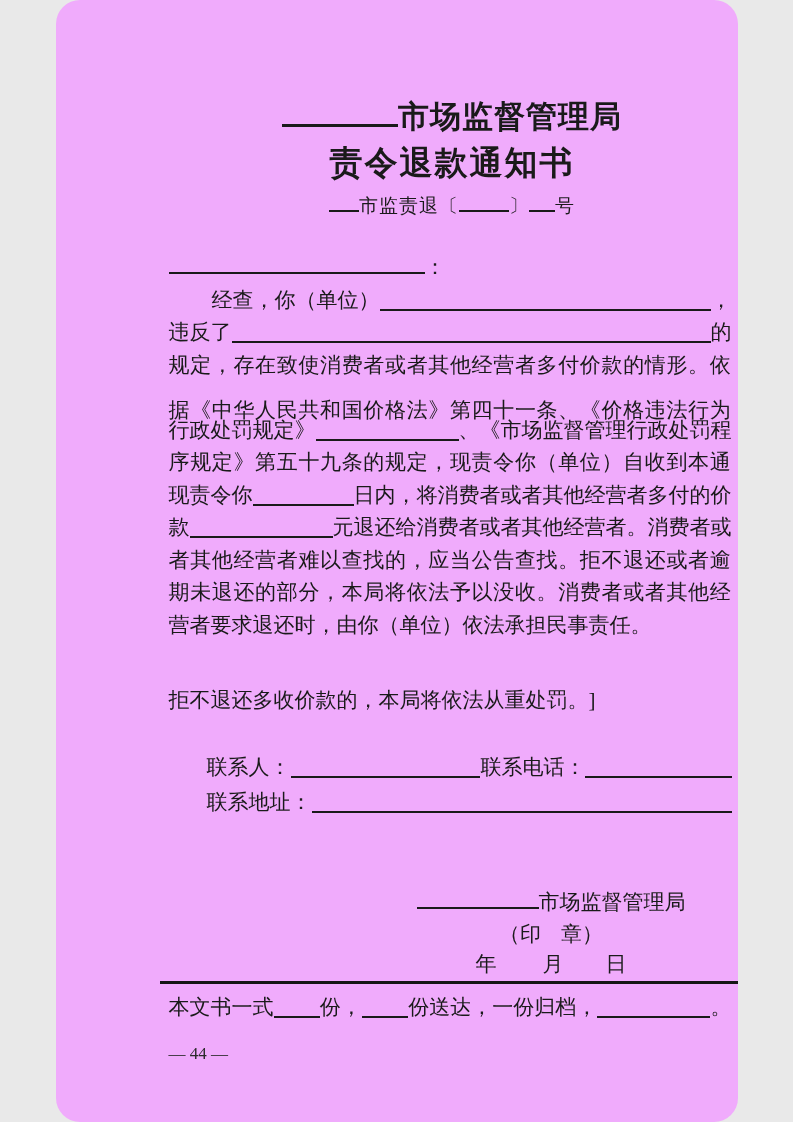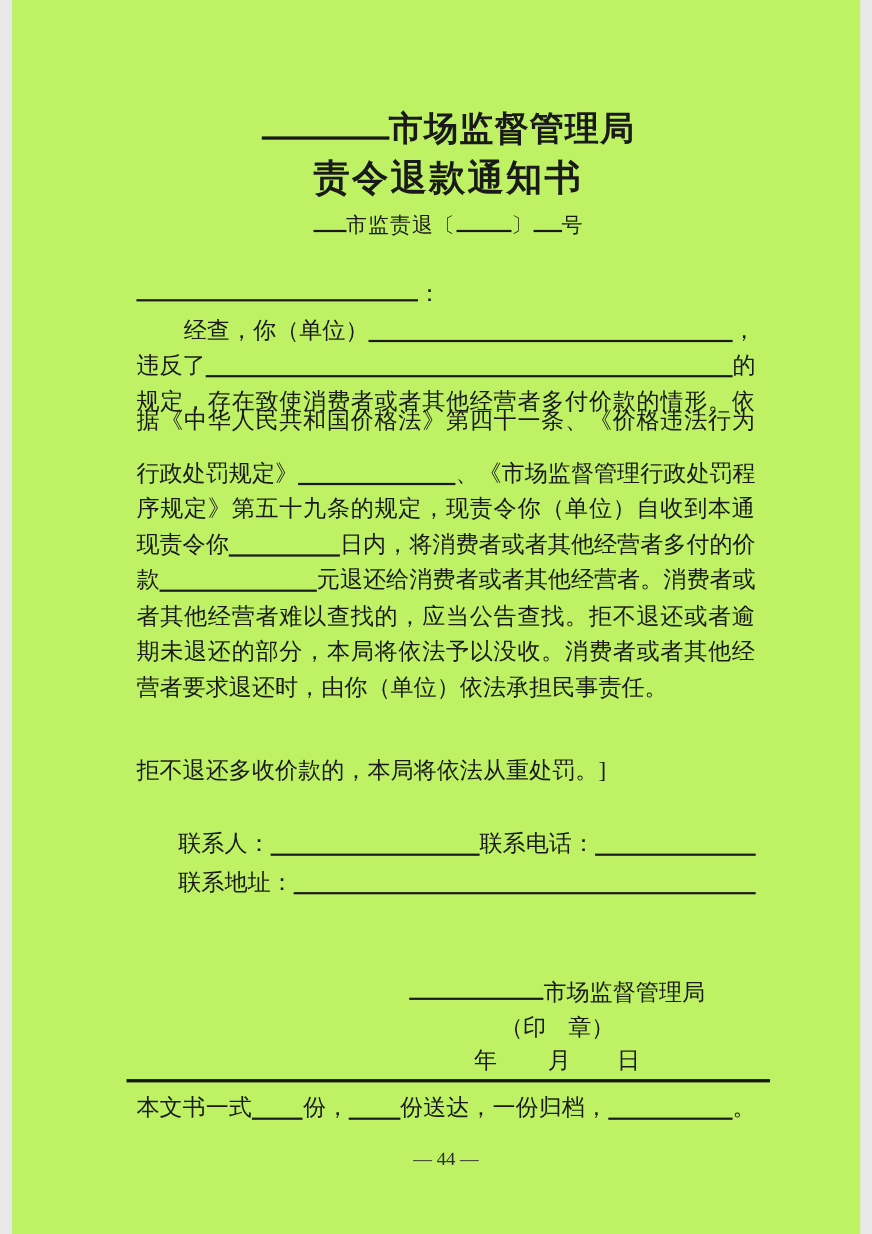--- a/index.html
+++ b/index.html
@@ -1,23 +1,24 @@
 <!DOCTYPE html>
 <html><head>
 <meta charset="utf-8">
 <style>
   html,body{margin:0;padding:0;background:#e9e9e9;}
   .page{
     position:relative;
-    width:771px;height:1122px;
+    width:682px;height:1122px;
     margin:0 auto;
-    background:#bef264;
+    background:#f0abfc;
     overflow:hidden;
     font-family:"Liberation Serif","DejaVu Serif",serif;
     color:#1a1a1a;
+    border-radius:24px;
   }
   .line{
     position:absolute;
     left:113px;width:563px;
     height:33px;line-height:33px;
     font-size:21px;
     color:#1a1a1a;
     white-space:pre;
   }
   
@@ -31,34 +32,34 @@
   
   .flexline{display:flex;align-items:flex-end;}
   .flexline .txt{line-height:33px;}
   .fb{flex-grow:1;height:0;border-bottom:2px solid #1a1a1a;margin-bottom:6px;}
   
   .wb{display:inline-block;height:0;border-bottom:2px solid #1a1a1a;vertical-align:baseline;}
   .pad{display:inline-block;height:1px;}
   .flexline .pad{flex-shrink:0;}
   .ctr{text-align:center;}
   .rule{height:3px;background:#161616;line-height:normal;}
-  .pnum{font-size:17px;height:22px;line-height:22px;color:#2a2a2a;text-align:center;}
+  .pnum{font-size:17px;height:22px;line-height:22px;color:#2a2a2a;}
 </style>
 </head>
 <body>
 
 <div class="page" id="page">
     <div class="line c title1" style="top: 94px;"><span class="wb" style="width: 116px;"></span><span class="txt">市场监督管理局</span></div>
     <div class="line c title2" style="top: 140px;">责令退款通知书</div>
     <div class="line c docnum" style="top: 191px;"><span class="wb" style="width: 30px;"></span><span class="txt">市监责退〔</span><span class="wb" style="width: 50px;"></span><span class="txt">〕</span><span class="wb" style="width: 26px;"></span><span class="txt">号</span></div>
     <div class="line" style="top: 251px;"><span class="wb" style="width: 256px;"></span><span class="txt">：</span></div>
     <div class="line flexline" style="top: 316px;"><span class="txt">违反了</span><span class="fb" style="flex-grow: 1;"></span><span class="txt">的</span></div>
     <div class="line flexline" style="top: 284px;"><span class="pad" style="width: 43px;"></span><span class="txt">经查，你（单位）</span><span class="fb" style="flex-grow: 1;"></span><span class="txt">，</span></div>
     <div class="line just" style="top: 349px;">规定，存在致使消费者或者其他经营者多付价款的情形。依</div>
-    <div class="line just" style="top: 366px;">据《中华人民共和国价格法》第四十一条、《价格违法行为</div>
+    <div class="line just" style="top: 394px;">据《中华人民共和国价格法》第四十一条、《价格违法行为</div>
     <div class="line just" style="top: 446px;">序规定》第五十九条的规定，现责令你（单位）自收到本通</div>
     <div class="line flexline" style="top: 414px;"><span class="txt">行政处罚规定》</span><span class="fb" style="flex-grow: 1;"></span><span class="txt">、《市场监督管理行政处罚程</span></div>
     <div class="line flexline" style="top: 479px;"><span class="txt">现责令你</span><span class="fb" style="flex-grow: 1;"></span><span class="txt">日内，将消费者或者其他经营者多付的价</span></div>
     <div class="line flexline" style="top: 511px;"><span class="txt">款</span><span class="fb" style="flex-grow: 1;"></span><span class="txt">元退还给消费者或者其他经营者。消费者或</span></div>
     <div class="line just" style="top: 544px;">者其他经营者难以查找的，应当公告查找。拒不退还或者逾</div>
     <div class="line just" style="top: 576px;">期未退还的部分，本局将依法予以没收。消费者或者其他经</div>
     <div class="line" style="top: 609px;">营者要求退还时，由你（单位）依法承担民事责任。</div>
     <div class="line" style="top: 684px;">拒不退还多收价款的，本局将依法从重处罚。]</div>
     <div class="line flexline" style="top: 751px;"><span class="pad" style="width: 38px;"></span><span class="txt">联系人：</span><span class="fb" style="flex-grow: 13;"></span><span class="txt">联系电话：</span><span class="fb" style="flex-grow: 10;"></span></div>
     <div class="line flexline" style="top: 786px;"><span class="pad" style="width: 38px;"></span><span class="txt">联系地址：</span><span class="fb" style="flex-grow: 1;"></span></div>

